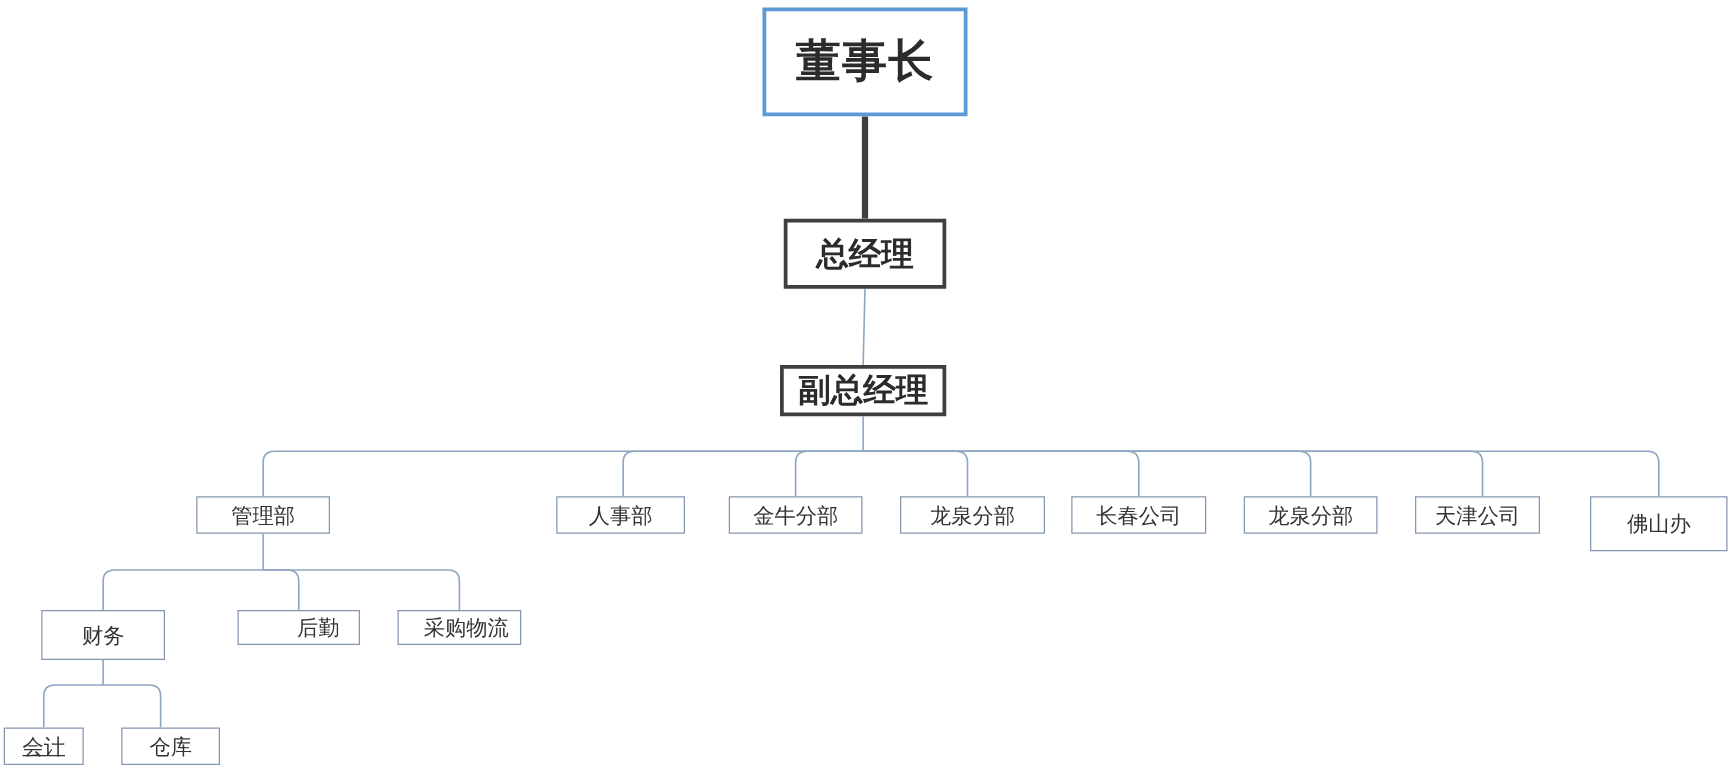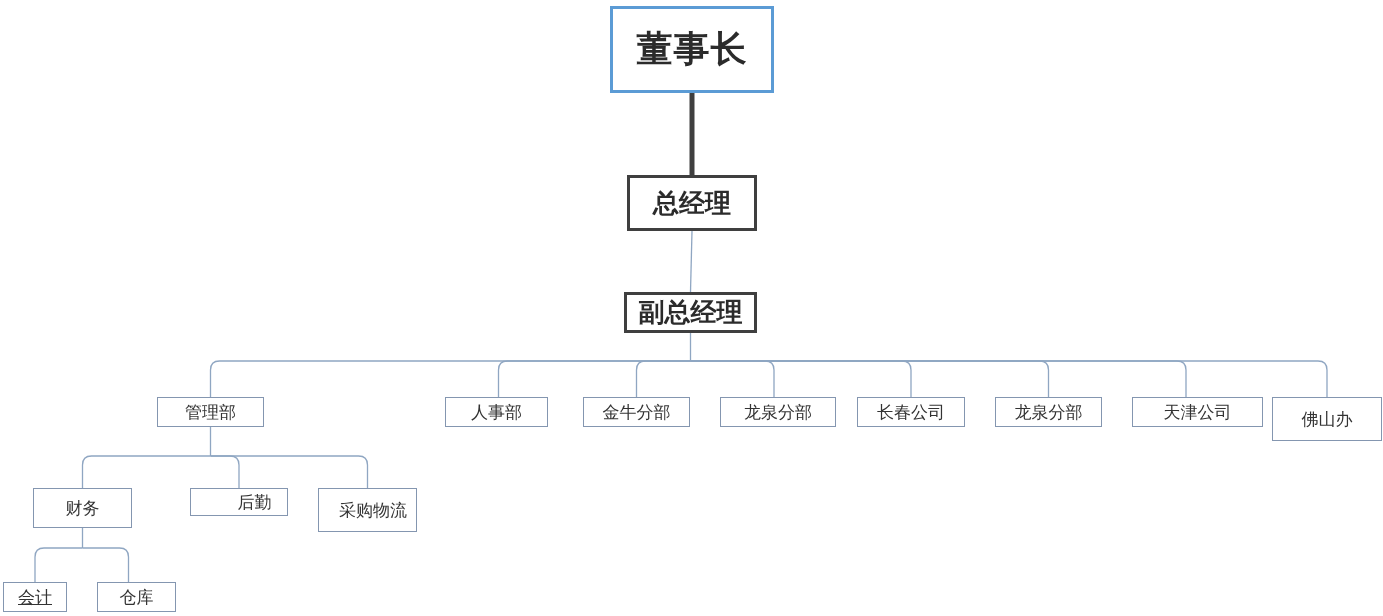--- a/index.html
+++ b/index.html
@@ -97,33 +97,33 @@
     </div>
     <div class="node node-dept" style="left: 720px; top: 397px; width: 116px; height: 30px;">
       <span class="node-label">龙泉分部</span>
     </div>
     <div class="node node-dept" style="left: 857px; top: 397px; width: 108px; height: 30px;">
       <span class="node-label">长春公司</span>
     </div>
     <div class="node node-dept" style="left: 995px; top: 397px; width: 107px; height: 30px;">
       <span class="node-label">龙泉分部</span>
     </div>
-    <div class="node node-dept" style="left: 1132px; top: 397px; width: 131px; height: 30px;">
+    <div class="node node-dept" style="left: 1132px; top: 397px; width: 100px; height: 30px;">
       <span class="node-label">天津公司</span>
     </div>
     <div class="node node-dept" style="left: 1272px; top: 397px; width: 110px; height: 44px;">
       <span class="node-label">佛山办</span>
     </div>
     <div class="node node-dept" style="left: 33px; top: 488px; width: 99px; height: 40px;">
       <span class="node-label">财务</span>
     </div>
     <div class="node node-dept" style="left: 190px; top: 488px; width: 98px; height: 28px; padding-left: 31px;">
       <span class="node-label">后勤</span>
     </div>
-    <div class="node node-dept" style="left: 318px; top: 488px; width: 99px; height: 44px; padding-left: 11px;">
+    <div class="node node-dept" style="left: 318px; top: 488px; width: 99px; height: 28px; padding-left: 11px;">
       <span class="node-label">采购物流</span>
     </div>
     <div class="node node-dept" style="left: 3px; top: 582px; width: 64px; height: 30px; text-decoration: underline;">
       <span class="node-label">会计</span>
     </div>
     <div class="node node-dept" style="left: 97px; top: 582px; width: 79px; height: 30px;">
       <span class="node-label">仓库</span>
     </div>
   </div>
 

